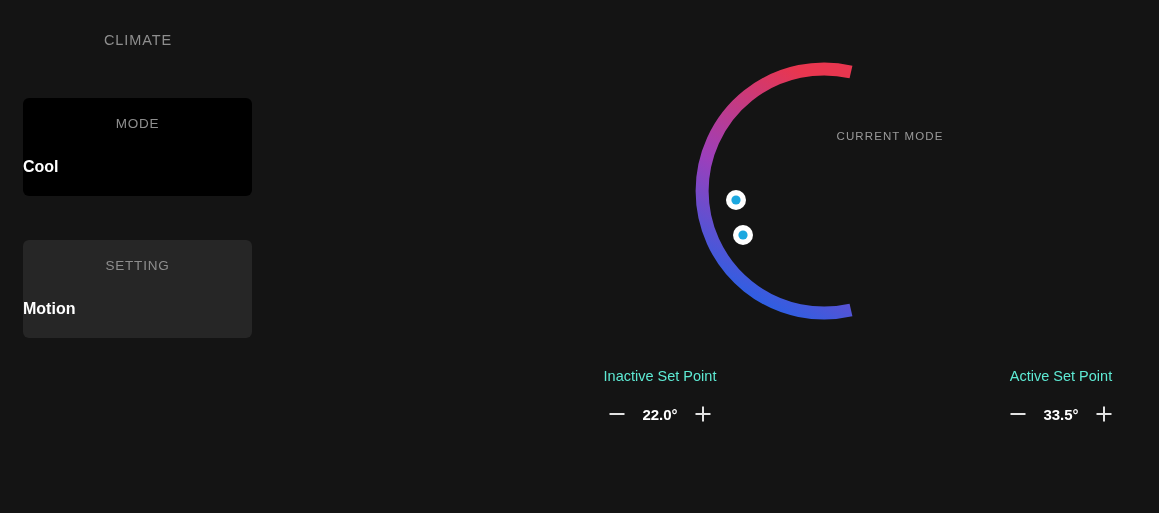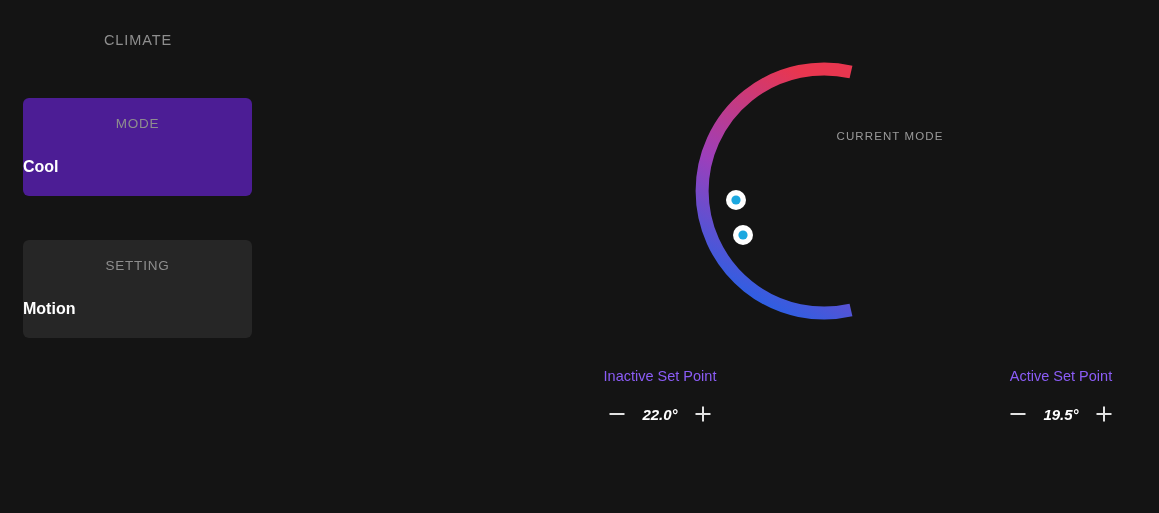--- a/index.html
+++ b/index.html
@@ -111,31 +111,30 @@
   .setpoint {
     position: absolute;
     top: 368px;
     width: 200px;
     text-align: center;
   }
   #inactive-setpoint { left: 560px; }
   #active-setpoint  { left: 961px; }
 
   .setpoint-label {
-    color: #8b5cf6;
+    color: #5eead4;
     font-size: 14.5px;
     font-weight: 400;
   }
   .setpoint-row {
     margin-top: 17px;
     display: flex;
     align-items: center;
     justify-content: center;
     gap: 0;
-    font-style: italic;
   }
   .step-btn {
     width: 30px;
     height: 26px;
     position: relative;
     background: transparent;
     border: none;
     padding: 0;
     cursor: pointer;
   }
@@ -165,21 +164,21 @@
     text-align: center;
   }
 </style>
 </head>
 <body style="background: rgb(20, 20, 20);">
 
 <div id="left-panel">
 
   <div id="climate-title">CLIMATE</div>
 
-  <div class="info-card" id="mode-card" style="background: #4c1d95;">
+  <div class="info-card" id="mode-card" style="background: #000000;">
     <div class="card-label">MODE</div>
     <div class="card-value">Cool</div>
   </div>
 
   <div class="info-card" id="setting-card" style="background: rgb(38, 38, 38);">
     <div class="card-label">SETTING</div>
     <div class="card-value">Motion</div>
   </div>
 </div>
 
@@ -223,19 +222,19 @@
     </button>
   </div>
 </div>
 
 <div class="setpoint" id="active-setpoint">
   <div class="setpoint-label">Active Set Point</div>
   <div class="setpoint-row">
     <button class="step-btn">
       <span class="bar-h"></span>
     </button>
-    <div class="setpoint-value">19.5°</div>
+    <div class="setpoint-value">33.5°</div>
     <button class="step-btn">
       <span class="bar-h"></span>
       <span class="bar-v"></span>
     </button>
   </div>
 </div>
 
 </body></html>

